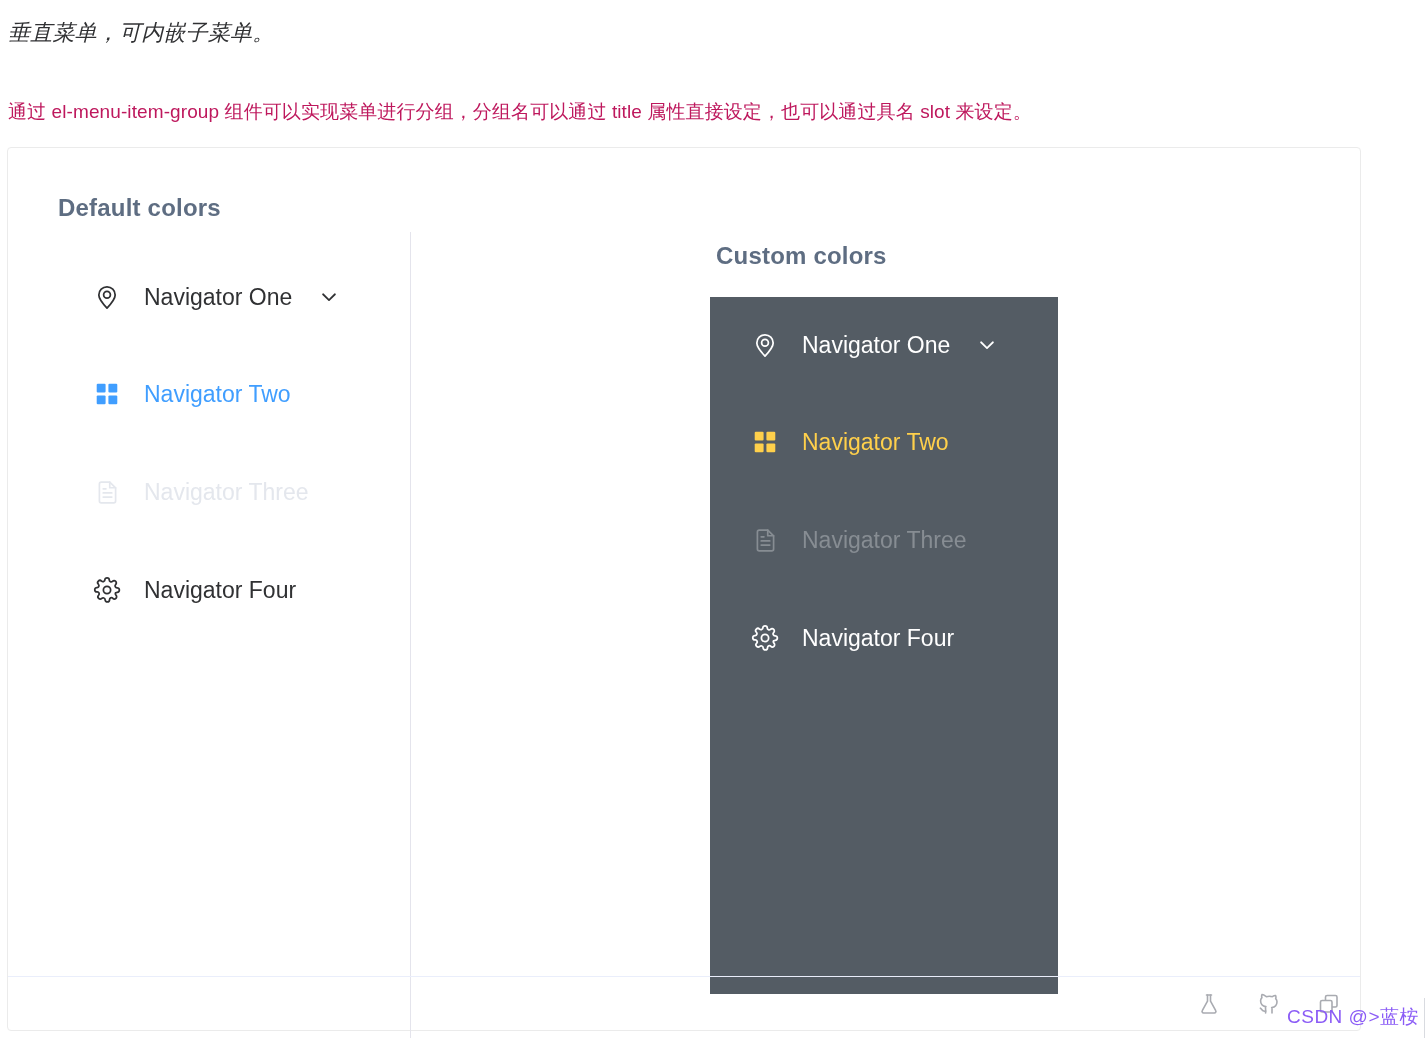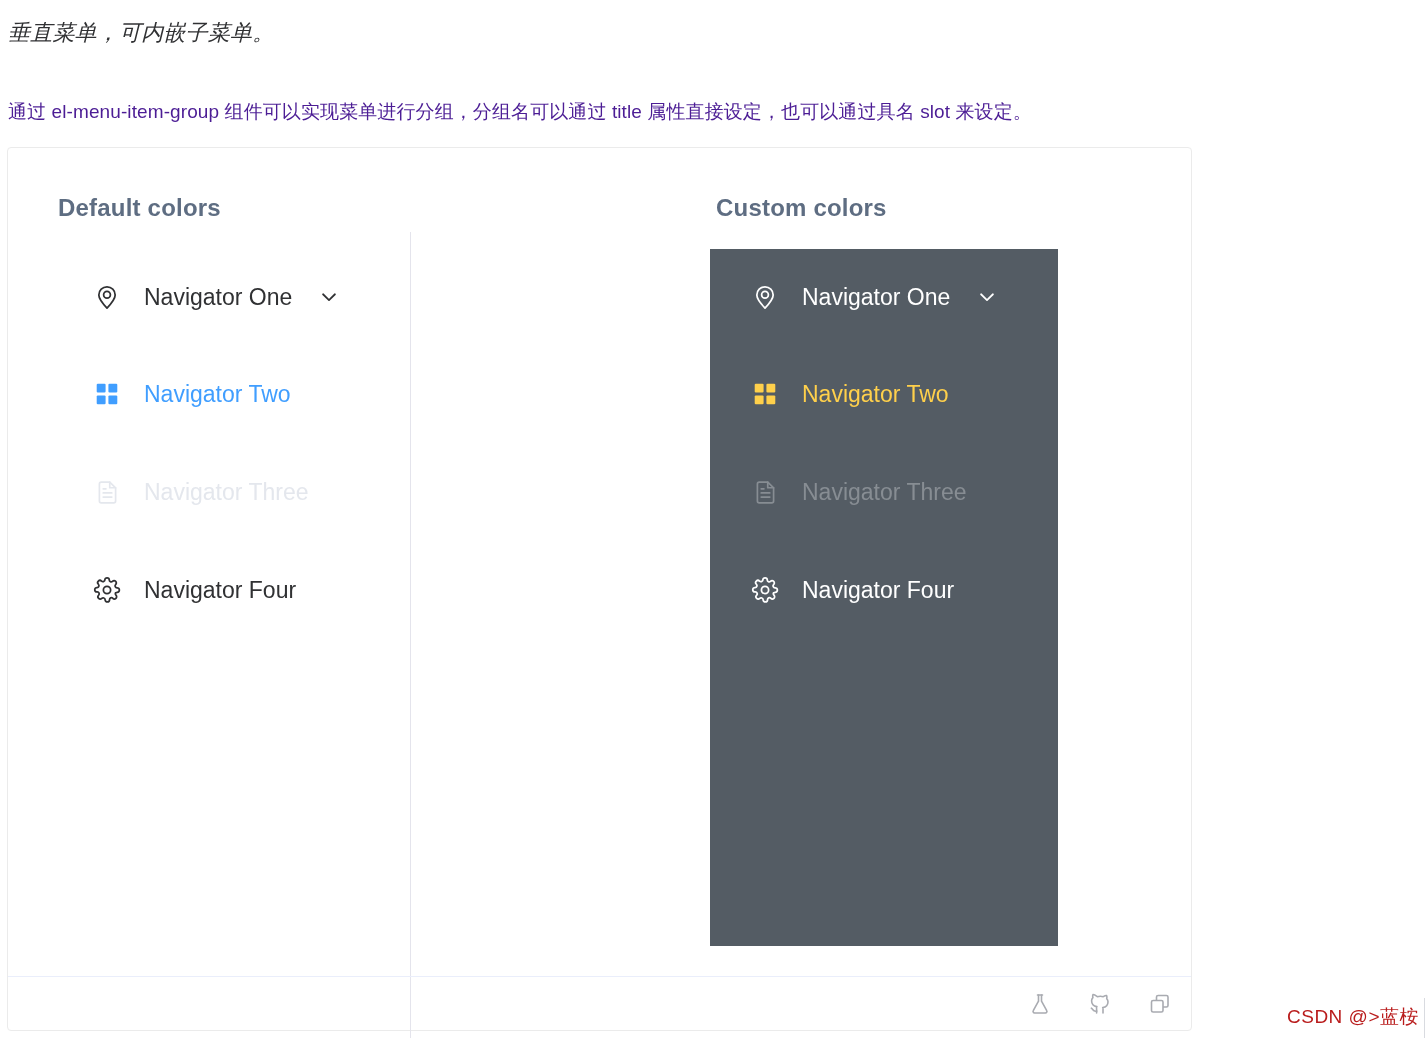--- a/index.html
+++ b/index.html
@@ -26,32 +26,32 @@
     line-height: 30px;
     color: #303133;
     margin: 18px 0 0 0;
     font-weight: 400;
     letter-spacing: 0.2px;
     font-style: italic;
   }
   .intro-desc {
     font-size: 19px;
     line-height: 28px;
-    color: #4c1d95;
+    color: #be185d;
     margin: 50px 0 0 0;
     font-weight: 400;
     letter-spacing: 0.1px;
   }
 
   
   .demo-card {
     position: absolute;
     left: 7px;
     top: 147px;
-    width: 1185px;
+    width: 1354px;
     height: 884px;
     border: 1px solid #ebebeb;
     border-radius: 4px;
     background: #fff;
   }
   .demo-body {
     position: relative;
     height: 830px;
   }
 
@@ -77,21 +77,21 @@
     justify-content: center;
   }
   .footer-icon svg { display: block; }
 
   
   .col {
     position: absolute;
     top: 46px;
   }
   .col-default { left: 44px; width: 358px; }
-  .col-custom  { left: 702px; width: 360px; }
+  .col-custom  { left: 702px; width: 360px; margin-top: 48px; }
 
   .col-title {
     font-size: 24px;
     font-weight: bold;
     color: #5e6d82;
     margin: 0 0 27px 6px;
     letter-spacing: 0.2px;
   }
 
   .vdivider {
@@ -164,21 +164,21 @@
   .menu.dark .menu-item.active .mi-icon { color: #ffd04b; }
   .menu.dark .menu-item.disabled,
   .menu.dark .menu-item.disabled .mi-icon { color: #878d93; cursor: not-allowed; }
 
   
   .watermark {
     position: absolute;
     right: 6px;
     bottom: 8px;
     font-size: 19px;
-    color: #b91c1c;
+    color: #8b5cf6;
     letter-spacing: 0.5px;
     white-space: nowrap;
     pointer-events: none;
   }
   .wm-edge {
     position: absolute;
     right: 0;
     bottom: 0;
     width: 1px;
     height: 40px;

